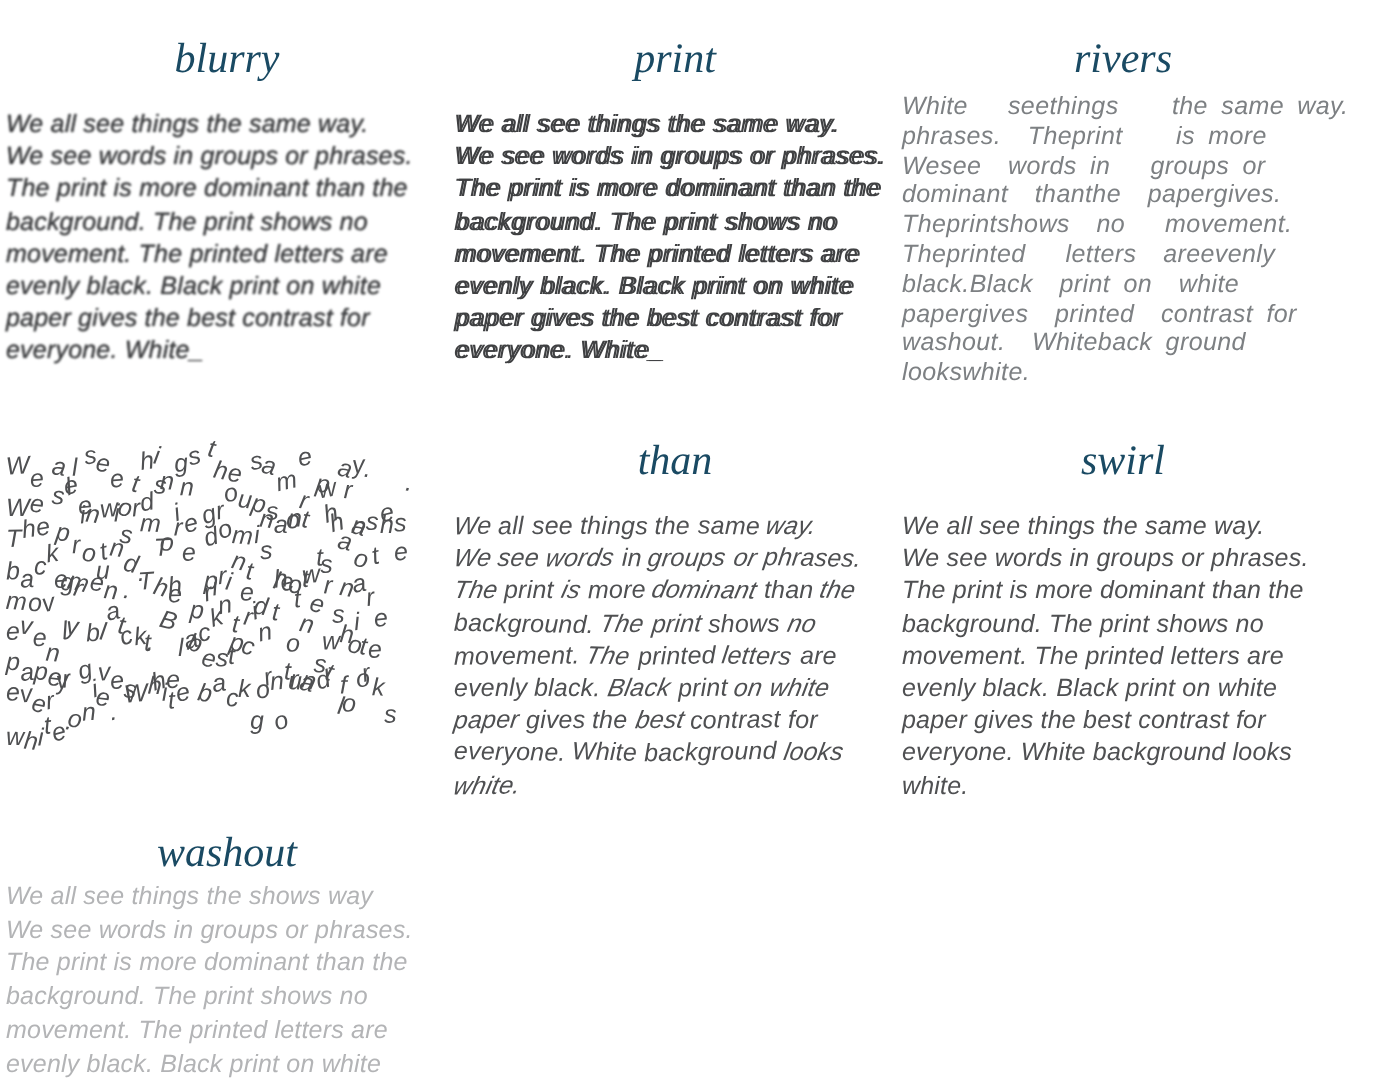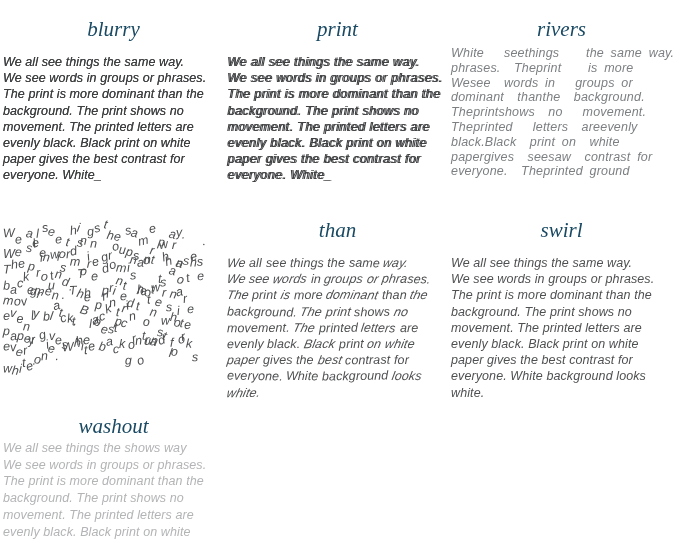--- a/index.html
+++ b/index.html
@@ -93,26 +93,27 @@
         <div class="line">everyone. White_</div>
       </div>
   </section>
 
   <section class="cell row1 fx-rivers">
     <h2 class="hd">rivers</h2>
     <div class="para">
         <div class="line">White   seethings    the same way.</div>
         <div class="line">phrases.  Theprint    is more</div>
         <div class="line">Wesee  words in   groups or</div>
-        <div class="line">dominant  thanthe  background.</div>
+        <div class="line">dominant  thanthe  papergives.</div>
         <div class="line">Theprintshows  no   movement.</div>
         <div class="line">Theprinted   letters  areevenly</div>
         <div class="line">black.Black  print on  white</div>
-        <div class="line">papergives  seesaw  contrast for</div>
-        <div class="line">everyone.  Theprinted ground</div>
+        <div class="line">papergives  printed  contrast for</div>
+        <div class="line">washout.  Whiteback ground</div>
+        <div class="line">lookswhite.</div>
       </div>
   </section>
 
   <section class="cell row2 fx-seesaw">
     <div class="para">
         <div class="line"><span class="ch" style="transform: translateY(-3px) rotate(-4deg);">W</span><span class="ch" style="transform: translateY(3.4px) rotate(-4.3deg);">e</span><span class="ch" style="transform: translateY(6.2px) rotate(-6deg);">&nbsp;</span><span class="ch" style="transform: translateY(-2.4px) rotate(8.2deg);">a</span><span class="ch" style="transform: translateY(7.5px) rotate(-14.4deg);">l</span><span class="ch" style="transform: translateY(-2.2px) rotate(-2.2deg);">l</span><span class="ch" style="transform: translateY(-11.8px) rotate(0.3deg);">&nbsp;</span><span class="ch" style="transform: translateY(-8.2px) rotate(-8deg);">s</span><span class="ch" style="transform: translateY(-4.2px) rotate(8.6deg);">e</span><span class="ch" style="transform: translateY(3.5px) rotate(-5.7deg);">e</span><span class="ch" style="transform: translateY(9.1px) rotate(11.7deg);">&nbsp;</span><span class="ch" style="transform: translateY(6px) rotate(9.6deg);">t</span><span class="ch" style="transform: translateY(-5.5px) rotate(-8.4deg);">h</span><span class="ch" style="transform: translateY(-8.1px) rotate(9.3deg);">i</span><span class="ch" style="transform: translateY(4.7px) rotate(2.8deg);">n</span><span class="ch" style="transform: translateY(-4.3px) rotate(-6.5deg);">g</span><span class="ch" style="transform: translateY(-7.9px) rotate(-13.1deg);">s</span><span class="ch" style="transform: translateY(2.4px) rotate(-9deg);">&nbsp;</span><span class="ch" style="transform: translateY(-11.6px) rotate(10.3deg);">t</span><span class="ch" style="transform: translateY(-0.6px) rotate(11.2deg);">h</span><span class="ch" style="transform: translateY(0.8px) rotate(7.3deg);">e</span><span class="ch" style="transform: translateY(8.7px) rotate(-3.6deg);">&nbsp;</span><span class="ch" style="transform: translateY(-5.4px) rotate(-9.9deg);">s</span><span class="ch" style="transform: translateY(-3px) rotate(11.5deg);">a</span><span class="ch" style="transform: translateY(4.6px) rotate(-12.5deg);">m</span><span class="ch" style="transform: translateY(-7.4px) rotate(-10.8deg);">e</span><span class="ch" style="transform: translateY(10.6px) rotate(6.1deg);">&nbsp;</span><span class="ch" style="transform: translateY(8.4px) rotate(-11deg);">w</span><span class="ch" style="transform: translateY(-1.6px) rotate(13deg);">a</span><span class="ch" style="transform: translateY(-3.5px) rotate(-4.5deg);">y</span><span class="ch" style="transform: translateY(-1.5px) rotate(3deg);">.</span></div>
         <div class="line"><span class="ch" style="transform: translateY(2.2px) rotate(0deg);">W</span><span class="ch" style="transform: translateY(0.1px) rotate(5.8deg);">e</span><span class="ch" style="transform: translateY(-7.8px) rotate(8.5deg);">&nbsp;</span><span class="ch" style="transform: translateY(-3.9px) rotate(5.4deg);">s</span><span class="ch" style="transform: translateY(-9.1px) rotate(-9.4deg);">e</span><span class="ch" style="transform: translateY(0.9px) rotate(-5.3deg);">e</span><span class="ch" style="transform: translateY(-11.4px) rotate(-8deg);">&nbsp;</span><span class="ch" style="transform: translateY(2.4px) rotate(-6.9deg);">w</span><span class="ch" style="transform: translateY(2px) rotate(11deg);">o</span><span class="ch" style="transform: translateY(2.1px) rotate(-3.8deg);">r</span><span class="ch" style="transform: translateY(-0.8px) rotate(-10.5deg);">d</span><span class="ch" style="transform: translateY(-9.2px) rotate(4.2deg);">s</span><span class="ch" style="transform: translateY(0.1px) rotate(6.9deg);">&nbsp;</span><span class="ch" style="transform: translateY(4.4px) rotate(-15.3deg);">i</span><span class="ch" style="transform: translateY(-8.3px) rotate(1.5deg);">n</span><span class="ch" style="transform: translateY(7.8px) rotate(-15.5deg);">&nbsp;</span><span class="ch" style="transform: translateY(5.3px) rotate(-15.7deg);">g</span><span class="ch" style="transform: translateY(3.4px) rotate(-11.3deg);">r</span><span class="ch" style="transform: translateY(-5.4px) rotate(-9.4deg);">o</span><span class="ch" style="transform: translateY(-2.1px) rotate(6.5deg);">u</span><span class="ch" style="transform: translateY(0px) rotate(11.8deg);">p</span><span class="ch" style="transform: translateY(3.8px) rotate(-3.8deg);">s</span><span class="ch" style="transform: translateY(-7px) rotate(2.5deg);">&nbsp;</span><span class="ch" style="transform: translateY(8px) rotate(-3.4deg);">o</span><span class="ch" style="transform: translateY(-1.6px) rotate(11.3deg);">r</span><span class="ch" style="transform: translateY(4.5px) rotate(7.4deg);">&nbsp;</span><span class="ch" style="transform: translateY(-9.8px) rotate(8deg);">p</span><span class="ch" style="transform: translateY(9.3px) rotate(-15.7deg);">h</span><span class="ch" style="transform: translateY(-6.9px) rotate(2.9deg);">r</span><span class="ch" style="transform: translateY(11.4px) rotate(15.8deg);">a</span><span class="ch" style="transform: translateY(8.9px) rotate(3.3deg);">s</span><span class="ch" style="transform: translateY(4.5px) rotate(-12.5deg);">e</span><span class="ch" style="transform: translateY(9.6px) rotate(-1.8deg);">s</span><span class="ch" style="transform: translateY(-10.6px) rotate(9.2deg);">.</span></div>
         <div class="line"><span class="ch" style="transform: translateY(1.4px) rotate(-1.1deg);">T</span><span class="ch" style="transform: translateY(-3.4px) rotate(-7.7deg);">h</span><span class="ch" style="transform: translateY(-4.4px) rotate(-10.2deg);">e</span><span class="ch" style="transform: translateY(-5.8px) rotate(2.4deg);">&nbsp;</span><span class="ch" style="transform: translateY(-1.6px) rotate(7.8deg);">p</span><span class="ch" style="transform: translateY(4.6px) rotate(-2.3deg);">r</span><span class="ch" style="transform: translateY(-10.3px) rotate(-4deg);">i</span><span class="ch" style="transform: translateY(-10.8px) rotate(7.2deg);">n</span><span class="ch" style="transform: translateY(7.8px) rotate(-13.6deg);">t</span><span class="ch" style="transform: translateY(0px) rotate(-10.5deg);">&nbsp;</span><span class="ch" style="transform: translateY(-11.3px) rotate(-0.2deg);">i</span><span class="ch" style="transform: translateY(-0.4px) rotate(7.2deg);">s</span><span class="ch" style="transform: translateY(6.2px) rotate(-3.7deg);">&nbsp;</span><span class="ch" style="transform: translateY(-6.2px) rotate(2.1deg);">m</span><span class="ch" style="transform: translateY(3.3px) rotate(3.3deg);">o</span><span class="ch" style="transform: translateY(-4.2px) rotate(2.1deg);">r</span><span class="ch" style="transform: translateY(-6.2px) rotate(-13.9deg);">e</span><span class="ch" style="transform: translateY(3.6px) rotate(-14.3deg);">&nbsp;</span><span class="ch" style="transform: translateY(0.5px) rotate(-14.2deg);">d</span><span class="ch" style="transform: translateY(-3.3px) rotate(-15deg);">o</span><span class="ch" style="transform: translateY(-0.1px) rotate(4.6deg);">m</span><span class="ch" style="transform: translateY(-0.4px) rotate(-3.2deg);">i</span><span class="ch" style="transform: translateY(-8.3px) rotate(7.3deg);">n</span><span class="ch" style="transform: translateY(-5.5px) rotate(1.2deg);">a</span><span class="ch" style="transform: translateY(-8.7px) rotate(-1.3deg);">n</span><span class="ch" style="transform: translateY(-8.2px) rotate(7.2deg);">t</span><span class="ch" style="transform: translateY(-6.2px) rotate(7.2deg);">&nbsp;</span><span class="ch" style="transform: translateY(10.8px) rotate(-2.8deg);">t</span><span class="ch" style="transform: translateY(-11.3px) rotate(-15.5deg);">h</span><span class="ch" style="transform: translateY(2.8px) rotate(12.5deg);">a</span><span class="ch" style="transform: translateY(-4.9px) rotate(10deg);">n</span><span class="ch" style="transform: translateY(3px) rotate(-14.7deg);">&nbsp;</span><span class="ch" style="transform: translateY(9.9px) rotate(-12.6deg);">t</span><span class="ch" style="transform: translateY(-5.5px) rotate(-0.4deg);">h</span><span class="ch" style="transform: translateY(8.1px) rotate(-5.8deg);">e</span></div>
         <div class="line"><span class="ch" style="transform: translateY(0.6px) rotate(-1.9deg);">b</span><span class="ch" style="transform: translateY(4.7px) rotate(-3.4deg);">a</span><span class="ch" style="transform: translateY(-1.7px) rotate(0.4deg);">c</span><span class="ch" style="transform: translateY(-8.2px) rotate(-8.6deg);">k</span><span class="ch" style="transform: translateY(6.2px) rotate(-1.1deg);">g</span><span class="ch" style="transform: translateY(9.2px) rotate(12.1deg);">r</span><span class="ch" style="transform: translateY(-8.3px) rotate(6.8deg);">o</span><span class="ch" style="transform: translateY(0.4px) rotate(-0.9deg);">u</span><span class="ch" style="transform: translateY(-10.8px) rotate(8.5deg);">n</span><span class="ch" style="transform: translateY(-3px) rotate(14.1deg);">d</span><span class="ch" style="transform: translateY(1.5px) rotate(-0.4deg);">.</span><span class="ch" style="transform: translateY(8.2px) rotate(-11.6deg);">&nbsp;</span><span class="ch" style="transform: translateY(-11.1px) rotate(-2.1deg);">T</span><span class="ch" style="transform: translateY(8px) rotate(-6.7deg);">h</span><span class="ch" style="transform: translateY(-8.6px) rotate(-2.5deg);">e</span><span class="ch" style="transform: translateY(7.7px) rotate(-13deg);">&nbsp;</span><span class="ch" style="transform: translateY(5.5px) rotate(2deg);">p</span><span class="ch" style="transform: translateY(3px) rotate(-3.2deg);">r</span><span class="ch" style="transform: translateY(5.9px) rotate(9.8deg);">i</span><span class="ch" style="transform: translateY(-4.2px) rotate(13.2deg);">n</span><span class="ch" style="transform: translateY(0.7px) rotate(6.2deg);">t</span><span class="ch" style="transform: translateY(-3.8px) rotate(15.6deg);">&nbsp;</span><span class="ch" style="transform: translateY(-9.6px) rotate(-4.1deg);">s</span><span class="ch" style="transform: translateY(4.5px) rotate(-5.9deg);">h</span><span class="ch" style="transform: translateY(7.4px) rotate(-2.9deg);">o</span><span class="ch" style="transform: translateY(2.4px) rotate(-6.7deg);">w</span><span class="ch" style="transform: translateY(-2.6px) rotate(-2.8deg);">s</span><span class="ch" style="transform: translateY(-11.1px) rotate(-4.9deg);">&nbsp;</span><span class="ch" style="transform: translateY(9.1px) rotate(10.1deg);">n</span><span class="ch" style="transform: translateY(-5.4px) rotate(13.3deg);">o</span></div>
         <div class="line"><span class="ch" style="transform: translateY(-0.3px) rotate(3.8deg);">m</span><span class="ch" style="transform: translateY(0.5px) rotate(-1.5deg);">o</span><span class="ch" style="transform: translateY(0.5px) rotate(-11.8deg);">v</span><span class="ch" style="transform: translateY(-11.1px) rotate(-4deg);">e</span><span class="ch" style="transform: translateY(-9.8px) rotate(13.5deg);">m</span><span class="ch" style="transform: translateY(-9.6px) rotate(5.9deg);">e</span><span class="ch" style="transform: translateY(-5.6px) rotate(6.1deg);">n</span><span class="ch" style="transform: translateY(11.8px) rotate(7.6deg);">t</span><span class="ch" style="transform: translateY(-5.8px) rotate(9.4deg);">.</span><span class="ch" style="transform: translateY(-6.8px) rotate(8.7deg);">&nbsp;</span><span class="ch" style="transform: translateY(-10.4px) rotate(-3.4deg);">T</span><span class="ch" style="transform: translateY(-7.2px) rotate(15.6deg);">h</span><span class="ch" style="transform: translateY(-3.8px) rotate(-1.2deg);">e</span><span class="ch" style="transform: translateY(-0.9px) rotate(-9.2deg);">&nbsp;</span><span class="ch" style="transform: translateY(4.1px) rotate(4.2deg);">p</span><span class="ch" style="transform: translateY(-4.6px) rotate(-13deg);">r</span><span class="ch" style="transform: translateY(-7.4px) rotate(-6.7deg);">i</span><span class="ch" style="transform: translateY(1.6px) rotate(-10.1deg);">n</span><span class="ch" style="transform: translateY(11.1px) rotate(4.2deg);">t</span><span class="ch" style="transform: translateY(-4.8px) rotate(-0.2deg);">e</span><span class="ch" style="transform: translateY(2.2px) rotate(9.1deg);">d</span><span class="ch" style="transform: translateY(-6.5px) rotate(3.3deg);">&nbsp;</span><span class="ch" style="transform: translateY(-10.6px) rotate(12.7deg);">l</span><span class="ch" style="transform: translateY(-9.9px) rotate(-14.4deg);">e</span><span class="ch" style="transform: translateY(-1.4px) rotate(-4.5deg);">t</span><span class="ch" style="transform: translateY(-11.5px) rotate(-1deg);">t</span><span class="ch" style="transform: translateY(1.1px) rotate(13.5deg);">e</span><span class="ch" style="transform: translateY(-8.3px) rotate(3.4deg);">r</span><span class="ch" style="transform: translateY(6.3px) rotate(-1deg);">s</span><span class="ch" style="transform: translateY(10.8px) rotate(-8.6deg);">&nbsp;</span><span class="ch" style="transform: translateY(-9.1px) rotate(-11.4deg);">a</span><span class="ch" style="transform: translateY(-2.2px) rotate(-8deg);">r</span><span class="ch" style="transform: translateY(8.2px) rotate(-6deg);">e</span></div>

